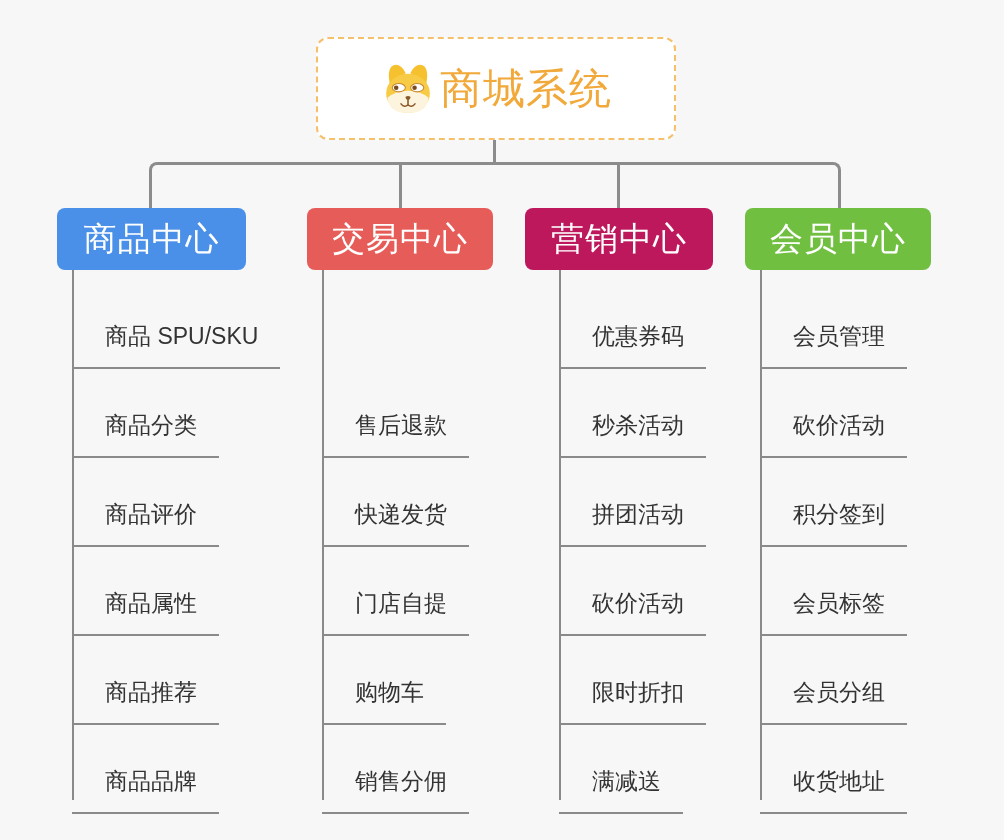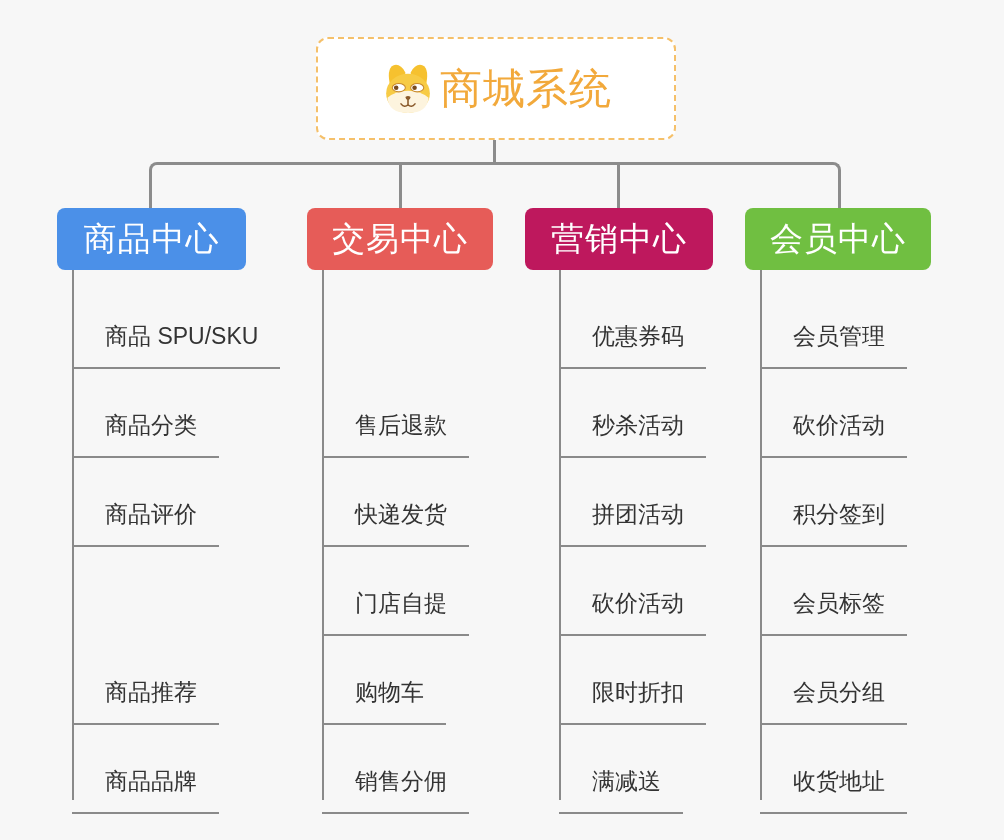--- a/index.html
+++ b/index.html
@@ -130,20 +130,21 @@
 
 <div class="branch-box branch-0" style="background-color: rgb(75, 144, 232);">商品中心</div>
 <div class="branch-box branch-1" style="background-color: rgb(230, 92, 88);">交易中心</div>
 <div class="branch-box branch-2" style="background-color: #be185d;">营销中心</div>
 <div class="branch-box branch-3" style="background-color: rgb(112, 191, 65);">会员中心</div>
 
 <div class="column col-0">
   <div class="leaf leaf-0">商品 SPU/SKU</div>
   <div class="leaf leaf-1">商品分类</div>
   <div class="leaf leaf-2">商品评价</div>
+  <div class="leaf leaf-3">商品属性</div>
   <div class="leaf leaf-4">商品推荐</div>
   <div class="leaf leaf-5">商品品牌</div>
 </div>
 
 <div class="column col-1">
   <div class="leaf leaf-1">售后退款</div>
   <div class="leaf leaf-2">快递发货</div>
   <div class="leaf leaf-3">门店自提</div>
   <div class="leaf leaf-4">购物车</div>
   <div class="leaf leaf-5">销售分佣</div>

